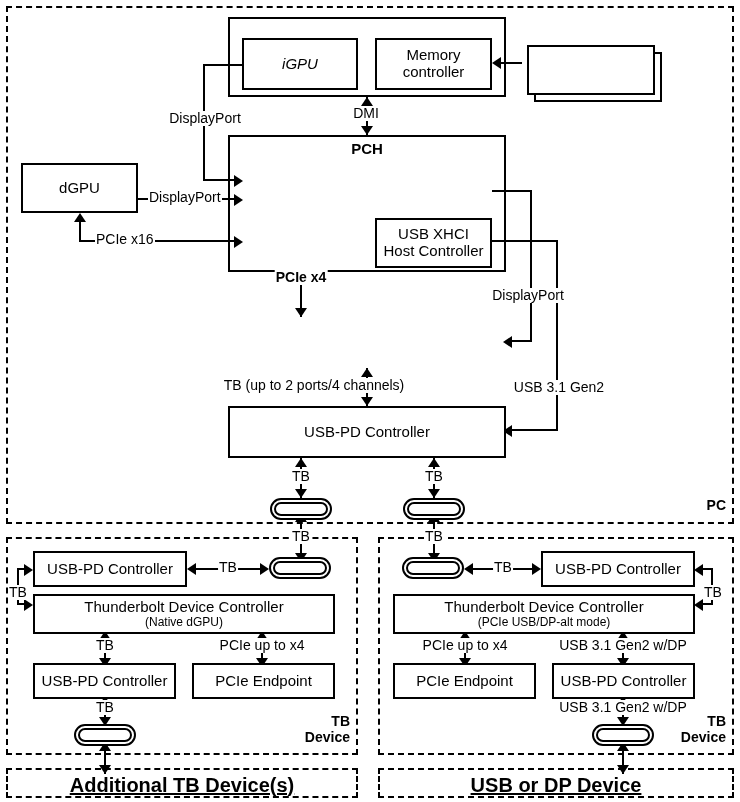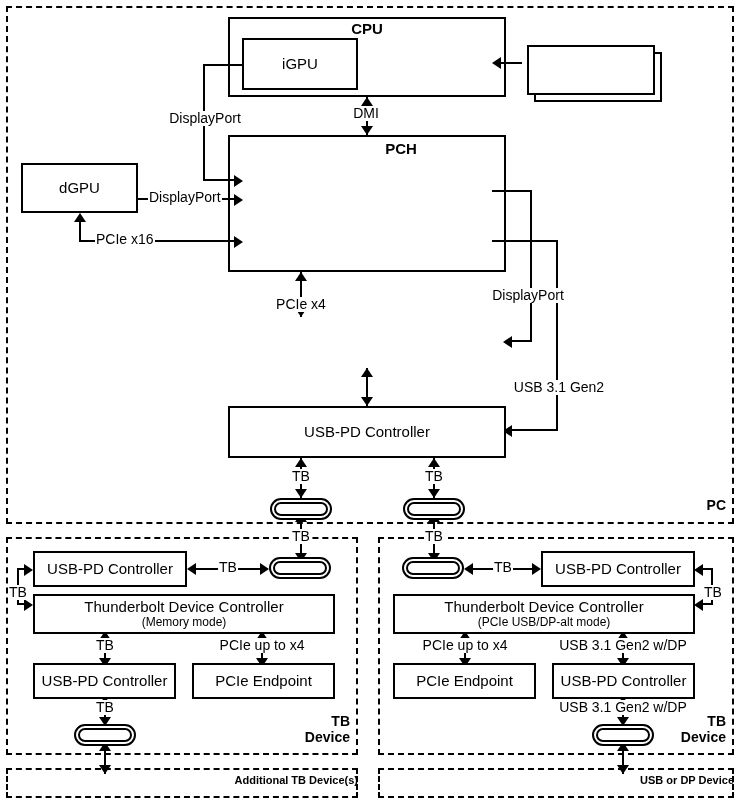--- a/index.html
+++ b/index.html
@@ -51,22 +51,23 @@
   .region-label{
     position:absolute;
     font-weight:bold;
     font-size:14px;
     line-height:1.12;
     text-align:right;
     z-index:8;
     background:#fff;
   }
   .region-label.center{
-    text-align:right;
-    font-size:11px;
+    text-align:center;
+    font-size:20px;
+    text-decoration:underline;
   }
 
   
   .ln{position:absolute;background:#000;z-index:4;}
   .h{height:2px;}
   .v{width:2px;}
 
   
   .arw{position:absolute;width:0;height:0;z-index:5;}
   .arw.up{border-left:6px solid transparent;border-right:6px solid transparent;border-bottom:9px solid #000;}
@@ -136,26 +137,29 @@
   <div class="region-label" style="left:676px;top:714px;width:50px;">TB</div>
   <div class="region-label" style="left:666px;top:730px;width:60px;">Device</div>
 
   <div class="dashed" style="left:6px;top:768px;width:352px;height:30px;"></div>
   <div class="region-label center" style="left:6px;top:774px;width:352px;background:transparent;">Additional TB Device(s)</div>
 
   <div class="dashed" style="left:378px;top:768px;width:356px;height:30px;"></div>
   <div class="region-label center" style="left:378px;top:774px;width:356px;background:transparent;">USB or DP Device</div>
 
   <div class="container-box" style="left:228px;top:17px;width:278px;height:80px;"></div>
-  <div class="container-title" style="left:228px;top:20px;width:278px;">CPU</div>
-
-  <div class="box" style="left:242px;top:38px;width:116px;height:52px;">
+
+  <div class="box" style="left:242px;top:38px;width:116px;height:52px;font-style:italic;">
     <span>iGPU</span>
   </div>
 
+  <div class="box" style="left:375px;top:38px;width:117px;height:52px;">
+    <span>Memory</span>
+    <span>controller</span>
+  </div>
 
   <div class="stack" style="left:520px;top:38px;width:146px;height:66px;">
     <div class="s3"></div>
     <div class="s2"></div>
   </div>
 
   <div class="ln h" style="left:496px;top:62px;width:26px;"></div>
   <div class="arw left" style="left:492px;top:57px;"></div>
 
   <div class="ln v" style="left:366px;top:97px;height:38px;"></div>
@@ -163,61 +167,66 @@
   <div class="arw down" style="left:361px;top:126px;"></div>
   <div class="elabel c" style="left:366px;top:106px;">DMI</div>
 
   <div class="ln h" style="left:203px;top:64px;width:41px;"></div>
   <div class="ln v" style="left:203px;top:64px;height:117px;"></div>
   <div class="ln h" style="left:203px;top:179px;width:35px;"></div>
   <div class="arw right" style="left:234px;top:175px;"></div>
   <div class="elabel c" style="left:205px;top:111px;">DisplayPort</div>
 
   <div class="container-box" style="left:228px;top:135px;width:278px;height:137px;"></div>
-  <div class="container-title" style="left:228px;top:140px;width:278px;margin-left:34px;">PCH</div>
-
-
-
+  <div class="container-title" style="left:228px;top:140px;width:278px;">PCH</div>
+
+
+
+  <div class="box" style="left:375px;top:218px;width:117px;height:50px;">
+    <span>USB XHCI</span>
+    <span>Host Controller</span>
+  </div>
 
   <div class="box" style="left:21px;top:163px;width:117px;height:50px;">
     <span>dGPU</span>
   </div>
 
   <div class="ln h" style="left:138px;top:198px;width:12px;"></div>
   <div class="ln h" style="left:218px;top:198px;width:20px;"></div>
   <div class="arw right" style="left:234px;top:194px;"></div>
   <div class="elabel" style="left:148px;top:190px;">DisplayPort</div>
 
   <div class="ln h" style="left:79px;top:240px;width:159px;"></div>
   <div class="ln v" style="left:79px;top:222px;height:18px;"></div>
   <div class="arw up" style="left:74px;top:213px;"></div>
   <div class="arw right" style="left:234px;top:236px;"></div>
   <div class="elabel" style="left:95px;top:232px;">PCIe x16</div>
 
   <div class="ln v" style="left:300px;top:272px;height:45px;"></div>
   <div class="arw up" style="left:295px;top:272px;"></div>
   <div class="arw down" style="left:295px;top:308px;"></div>
-  <div class="elabel c" style="left:301px;top:297px;">PCIe x4</div>
+  <div class="elabel c" style="left:301px;top:270px;font-weight:bold;">PCIe x4</div>
 
   <div class="ln h" style="left:492px;top:190px;width:40px;"></div>
   <div class="ln v" style="left:530px;top:190px;height:152px;"></div>
   <div class="ln h" style="left:512px;top:340px;width:20px;"></div>
   <div class="arw left" style="left:503px;top:336px;"></div>
   <div class="elabel c" style="left:528px;top:288px;">DisplayPort</div>
 
   <div class="ln h" style="left:492px;top:240px;width:66px;"></div>
   <div class="ln v" style="left:556px;top:240px;height:191px;"></div>
   <div class="ln h" style="left:512px;top:429px;width:46px;"></div>
   <div class="arw left" style="left:503px;top:425px;"></div>
   <div class="elabel c" style="left:559px;top:380px;">USB 3.1 Gen2</div>
 
 
   <div class="ln v" style="left:366px;top:368px;height:38px;"></div>
   <div class="arw up" style="left:361px;top:368px;"></div>
   <div class="arw down" style="left:361px;top:397px;"></div>
+  <div class="elabel c" style="left:314px;top:378px;">TB (up to 2 ports/4 channels)</div>
 
   <div class="box" style="left:228px;top:406px;width:278px;height:52px;">
     <span>USB-PD Controller</span>
   </div>
 
   <div class="ln v" style="left:300px;top:458px;height:40px;"></div>
   <div class="arw up" style="left:295px;top:458px;"></div>
   <div class="arw down" style="left:295px;top:489px;"></div>
   <div class="elabel c" style="left:301px;top:469px;">TB</div>
 
@@ -252,21 +261,21 @@
 
   <div class="ln v" style="left:17px;top:568px;height:37px;"></div>
   <div class="ln h" style="left:17px;top:568px;width:8px;"></div>
   <div class="ln h" style="left:17px;top:603px;width:8px;"></div>
   <div class="arw right" style="left:24px;top:564px;"></div>
   <div class="arw right" style="left:24px;top:599px;"></div>
   <div class="elabel" style="left:8px;top:585px;">TB</div>
 
   <div class="box" style="left:33px;top:594px;width:302px;height:40px;">
     <span>Thunderbolt Device Controller</span>
-    <span class="sub">(Memory mode)</span>
+    <span class="sub">(Native dGPU)</span>
   </div>
 
   <div class="ln v" style="left:104px;top:634px;height:32px;"></div>
   <div class="arw up" style="left:99px;top:631px;"></div>
   <div class="arw down" style="left:99px;top:658px;"></div>
   <div class="elabel c" style="left:105px;top:638px;">TB</div>
 
   <div class="ln v" style="left:261px;top:634px;height:32px;"></div>
   <div class="arw up" style="left:256px;top:631px;"></div>
   <div class="arw down" style="left:256px;top:658px;"></div>

